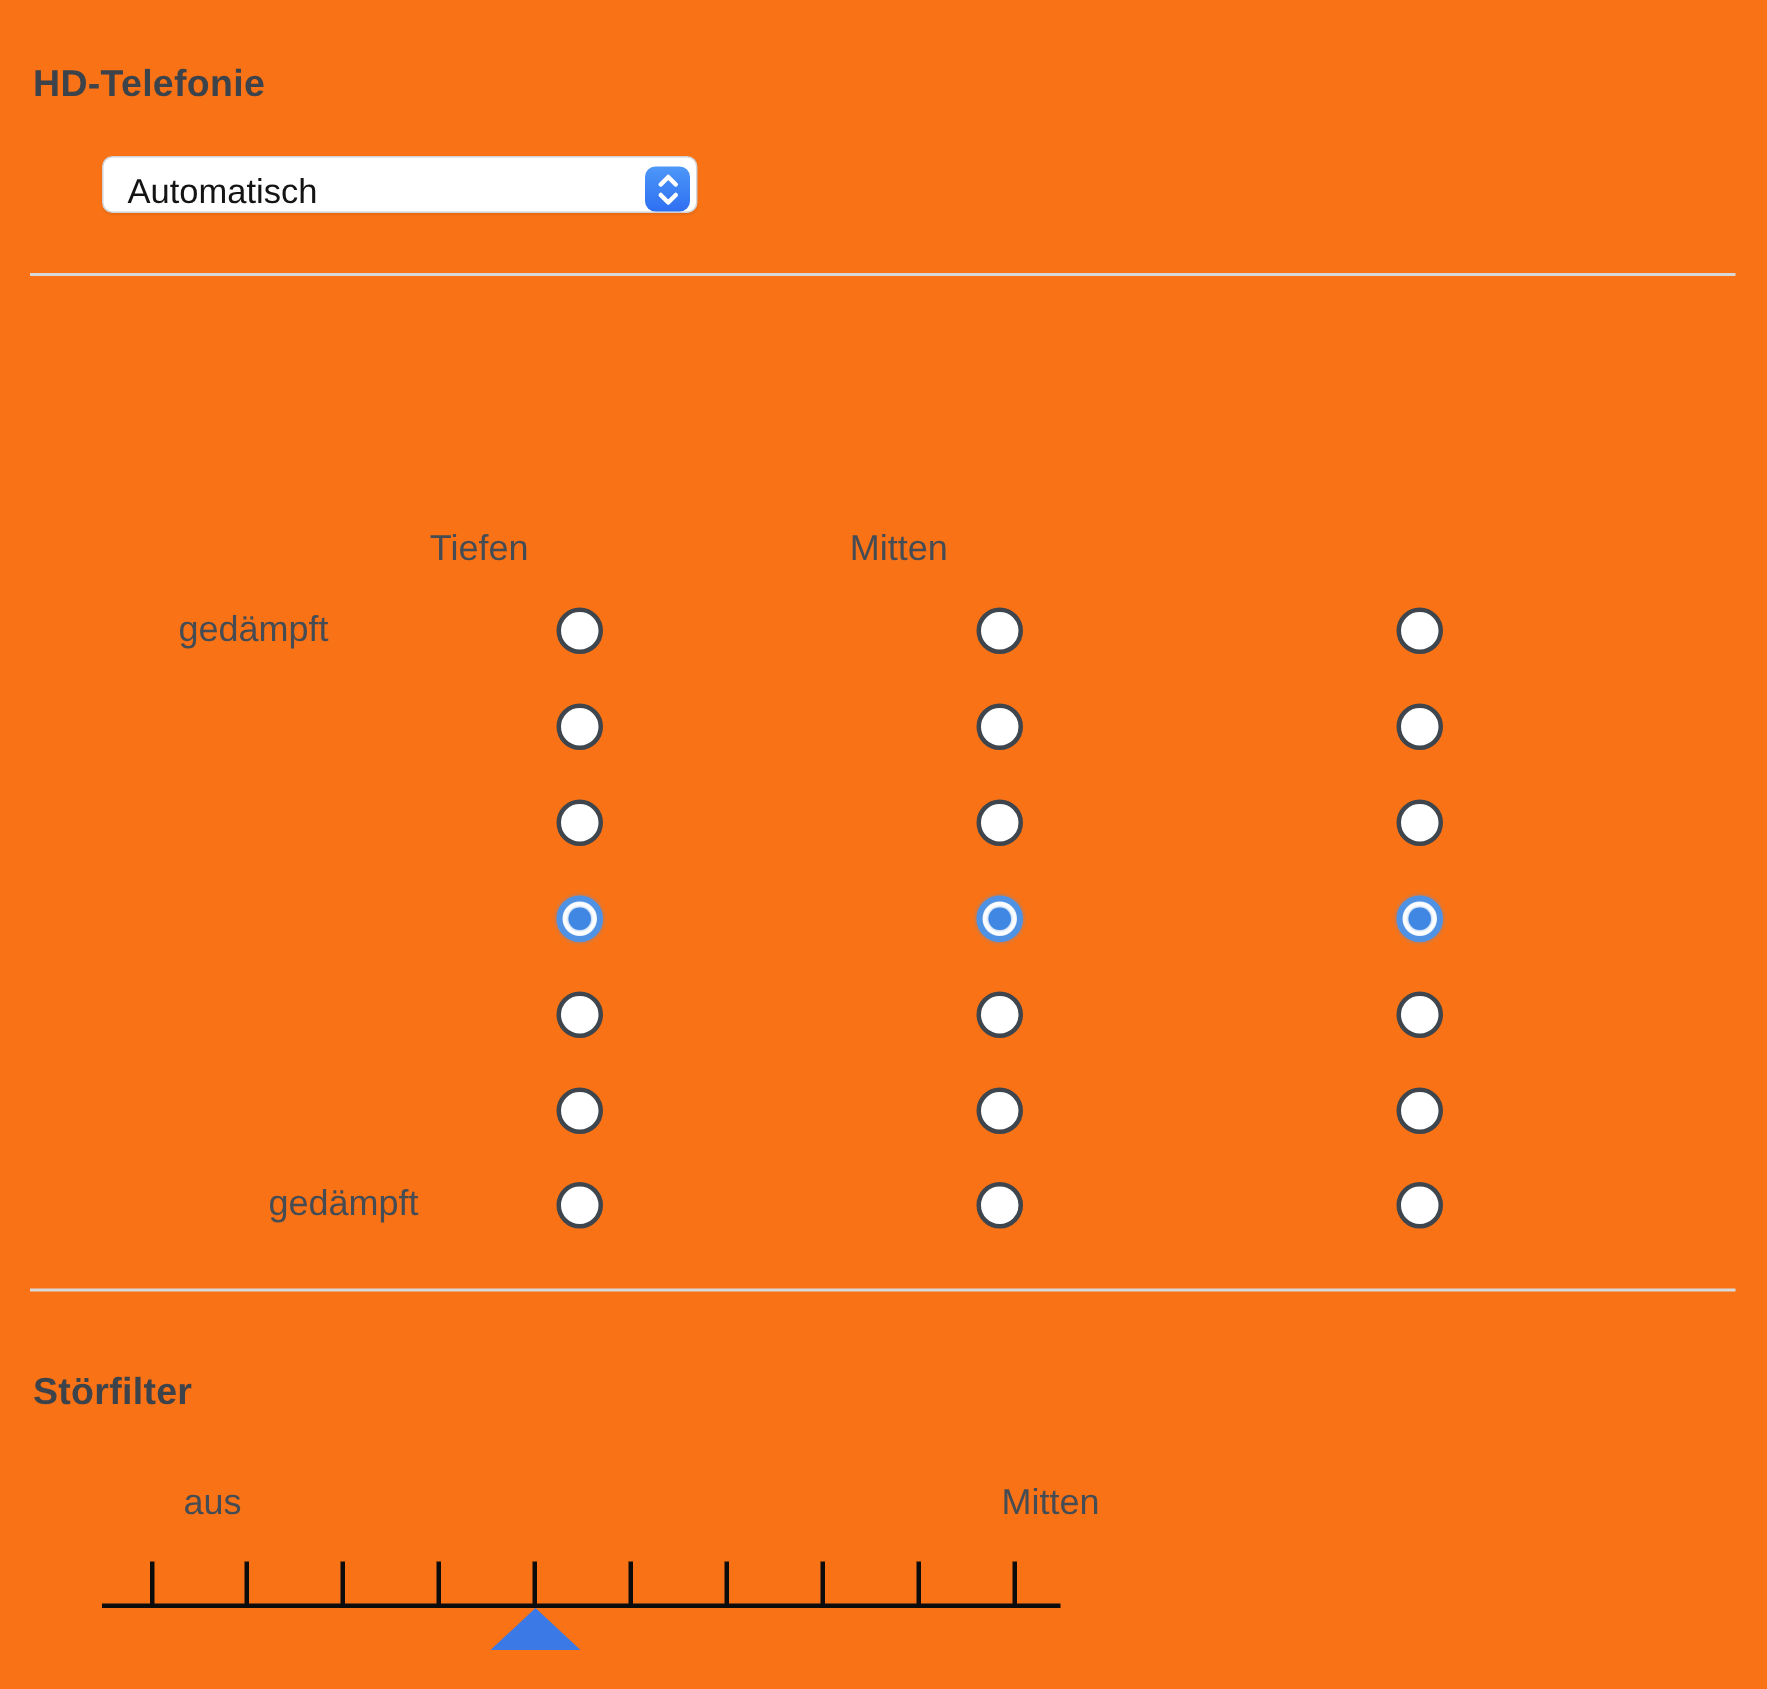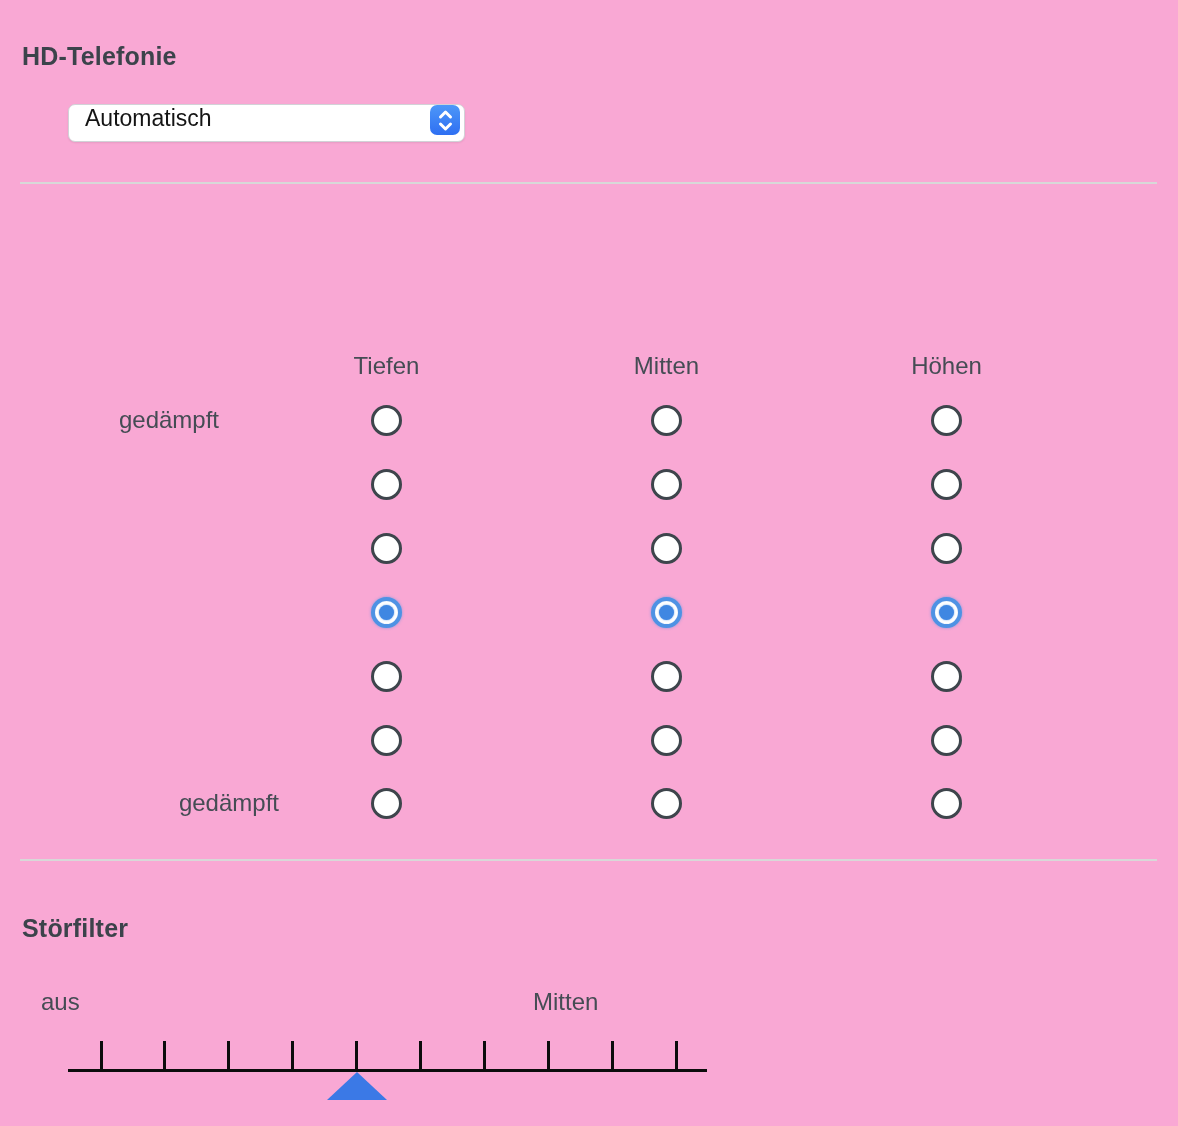--- a/index.html
+++ b/index.html
@@ -5,21 +5,21 @@
   * { margin: 0; padding: 0; box-sizing: border-box; }
   html, body { background: #ffffff; }
   body {
     font-family: "Liberation Sans", sans-serif;
     color: #40474f;
   }
   .page {
     position: relative;
     width: 1178px;
     height: 1126px;
-    background: #f9a8d4;
+    background: #f97316;
     overflow: hidden;
   }
   .abs { position: absolute; }
   .section-heading {
     font-size: 25px;
     font-weight: bold;
     color: #3c434b;
     letter-spacing: 0.2px;
   }
   .body-text {
@@ -34,21 +34,21 @@
   }
   
   .select-box {
     left: 68px; top: 104px;
     width: 397px; height: 38px;
     background: #ffffff;
     border: 1px solid #d2d2d7;
     border-radius: 7px;
     box-shadow: 0 1px 2px rgba(0,0,0,0.08);
     display: flex;
-    align-items: flex-start;
+    align-items: flex-end;
     cursor: default;
   }
   .select-value {
     font-size: 23px;
     color: #141414;
     padding-left: 16px;
     flex: 1;
     white-space: nowrap;
     overflow: hidden;
   }
@@ -58,21 +58,21 @@
     border-radius: 7px;
     background: linear-gradient(#4d97f8, #2e6ff2);
     display: flex;
     align-items: center;
     justify-content: center;
     flex: 0 0 auto;
   }
   
   .eq-col-header {
     width: 200px;
-    text-align: center;
+    text-align: left;
     font-size: 24px;
     color: #454c54;
   }
   .eq-row-label {
     width: 220px;
     text-align: center;
     font-size: 24px;
     color: #454c54;
   }
   .radio {
@@ -92,21 +92,21 @@
     width: 15px; height: 15px;
     border-radius: 50%;
     background: #3f87e2;
     box-shadow: 0 0 2px rgba(63,135,226,0.8);
     margin: 4px auto 0 auto;
   }
   
   .slider-label {
     font-size: 24px;
     color: #454c54;
-    text-align: left;
+    text-align: right;
   }
   .slider-baseline {
     left: 68px; top: 1069px;
     width: 639px; height: 3px;
     background: #0c0c0c;
   }
   .slider-tick {
     width: 3px; height: 29px;
     top: 1041px;
     background: #0c0c0c;
@@ -147,21 +147,20 @@
   <div class="abs section-heading" style="left:22px; top:914px;">Störfilter</div>
 
   <div class="abs slider-label" style="left:41px; top:988px; width:120px;">aus</div>
 
   <div class="abs slider-label" style="left:533px; top:988px; width:200px;">Mitten</div>
 
   <div class="abs slider-baseline"></div>
 
 <div class="abs eq-col-header" style="left: 286.5px; top: 352px;">Tiefen</div>
     <div class="abs eq-col-header" style="left: 566.5px; top: 352px;">Mitten</div>
-    <div class="abs eq-col-header" style="left: 846.5px; top: 352px;">Höhen</div>
     <div class="abs eq-row-label" style="left: 59px; top: 405.5px;">gedämpft</div>
     <div class="abs radio" style="left: 371px; top: 405px;"></div>
     <div class="abs radio" style="left: 651px; top: 405px;"></div>
     <div class="abs radio" style="left: 931px; top: 405px;"></div>
     <div class="abs radio" style="left: 371px; top: 468.9px;"></div>
     <div class="abs radio" style="left: 651px; top: 468.9px;"></div>
     <div class="abs radio" style="left: 931px; top: 468.9px;"></div>
     <div class="abs radio" style="left: 371px; top: 532.8px;"></div>
     <div class="abs radio" style="left: 651px; top: 532.8px;"></div>
     <div class="abs radio" style="left: 931px; top: 532.8px;"></div>

